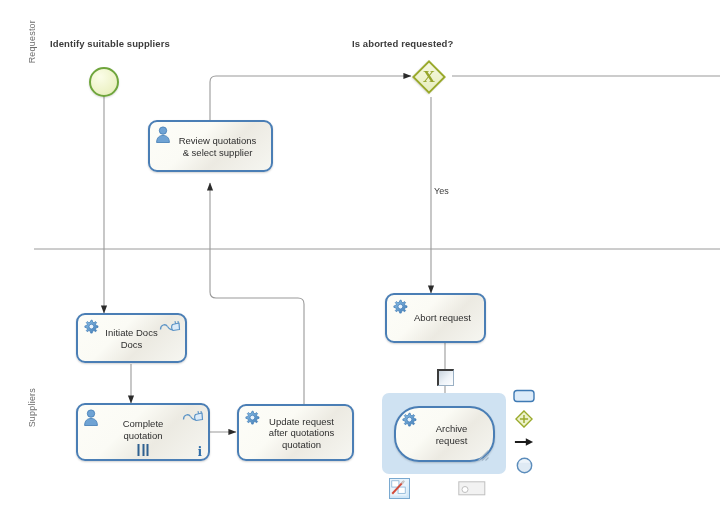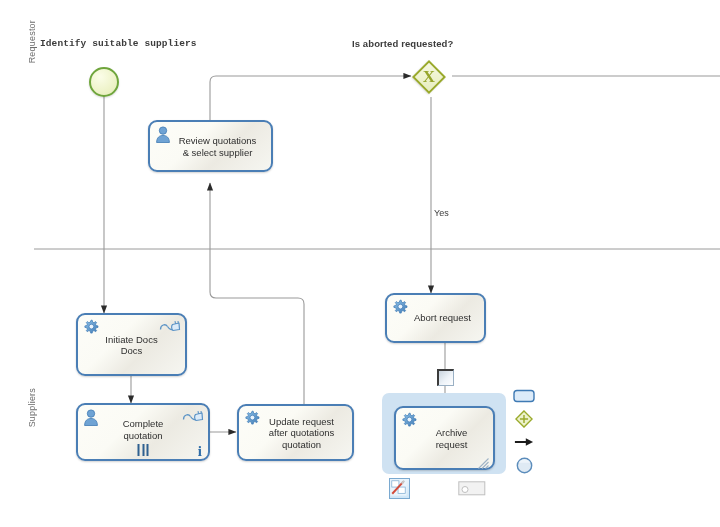--- a/index.html
+++ b/index.html
@@ -108,42 +108,42 @@
     <path d="M452,76 L720,76" fill="none" stroke="#9a9a9a" stroke-width="1.1"></path>
 
     <path d="M431,97 L431,293" fill="none" stroke="#9a9a9a" stroke-width="1.1" marker-end="url(#ah)"></path>
 
     <path d="M445,343 L445,414" fill="none" stroke="#9a9a9a" stroke-width="1.1" marker-end="url(#ah)"></path>
   </svg>
 
   <div class="lane-label" style="left:27px;top:20px;">Requestor</div>
   <div class="lane-label" style="left:27px;top:388px;">Suppliers</div>
 
-  <div class="flow-label" style="left:40px;top:38px;font-family:Liberation Mono, monospace;">Identify suitable suppliers</div>
+  <div class="flow-label" style="left:50px;top:38px;">Identify suitable suppliers</div>
   <div class="flow-label" style="left:352px;top:38px;">Is aborted requested?</div>
-  <div class="edge-label" style="left:434px;top:208px;text-align:center;">Yes</div>
+  <div class="edge-label" style="left:434px;top:186px;text-align:center;">Yes</div>
 
   <div class="start-event" style="left:89px;top:67px;"></div>
 
   <div class="gateway" style="left:412px;top:60px;">
     <div class="gw-body"></div>
     <div class="gw-x">X</div>
   </div>
 
   <div class="task lbl-shift" style="left:148px;top:120px;width:125px;height:52px;">
     <span class="ic ic-user">
       <svg viewBox="0 0 16 17" width="16" height="17">
         <circle cx="8" cy="4.6" r="3.7" fill="#6fa3d4" stroke="#3f7ab4" stroke-width=".8"></circle>
         <path d="M1.6,16.5 C1.6,11.6 4.4,9.4 8,9.4 C11.6,9.4 14.4,11.6 14.4,16.5 z" fill="#6fa3d4" stroke="#3f7ab4" stroke-width=".8"></path>
       </svg>
     </span>
     <div class="tlabel"><span>Review quotations</span><br><span>&amp; select supplier</span></div>
   </div>
 
-  <div class="task" style="left:76px;top:313px;width:111px;height:63px;">
+  <div class="task" style="left:76px;top:313px;width:111px;height:50px;">
     <span class="ic ic-gear">
       <svg viewBox="0 0 16 16" width="16" height="16">
         <path d="M8,1.2 L9.2,1.2 L9.6,3.1 L11,3.7 L12.6,2.6 L13.6,3.6 L12.5,5.1 L13.1,6.5
                  L15,6.9 L15,8.4 L13.1,8.8 L12.5,10.2 L13.6,11.7 L12.6,12.7 L11,11.6
                  L9.6,12.2 L9.2,14.1 L7.7,14.1 L7.3,12.2 L5.9,11.6 L4.3,12.7 L3.3,11.7
                  L4.4,10.2 L3.8,8.8 L1.9,8.4 L1.9,6.9 L3.8,6.5 L4.4,5.1 L3.3,3.6
                  L4.3,2.6 L5.9,3.7 L7.3,3.1 z" fill="url(#gearG)" stroke="#3f7ab4" stroke-width=".7" stroke-linejoin="round"></path>
         <circle cx="8.4" cy="7.6" r="2.4" fill="#eaf4fd" stroke="#3f7ab4" stroke-width=".7"></circle>
       </svg>
     </span>
@@ -209,21 +209,21 @@
         <circle cx="8.4" cy="7.6" r="2.4" fill="#eaf4fd" stroke="#3f7ab4" stroke-width=".7"></circle>
       </svg>
     </span>
     <div class="tlabel"><span>Abort request</span></div>
   </div>
 
   <div class="drop-square" style="left:437px;top:369px;"></div>
 
   <div class="sel-halo" style="left:382px;top:393px;width:124px;height:81px;"></div>
 
-  <div class="task lbl-shift" style="left:394px;top:406px;width:101px;height:64px;">
+  <div class="task lbl-shift" style="left:394px;top:406px;width:101px;height:56px;border-radius:25px;">
     <span class="ic ic-gear">
       <svg viewBox="0 0 16 16" width="16" height="16">
         <path d="M8,1.2 L9.2,1.2 L9.6,3.1 L11,3.7 L12.6,2.6 L13.6,3.6 L12.5,5.1 L13.1,6.5
                  L15,6.9 L15,8.4 L13.1,8.8 L12.5,10.2 L13.6,11.7 L12.6,12.7 L11,11.6
                  L9.6,12.2 L9.2,14.1 L7.7,14.1 L7.3,12.2 L5.9,11.6 L4.3,12.7 L3.3,11.7
                  L4.4,10.2 L3.8,8.8 L1.9,8.4 L1.9,6.9 L3.8,6.5 L4.4,5.1 L3.3,3.6
                  L4.3,2.6 L5.9,3.7 L7.3,3.1 z" fill="url(#gearG)" stroke="#3f7ab4" stroke-width=".7" stroke-linejoin="round"></path>
         <circle cx="8.4" cy="7.6" r="2.4" fill="#eaf4fd" stroke="#3f7ab4" stroke-width=".7"></circle>
       </svg>
     </span>

